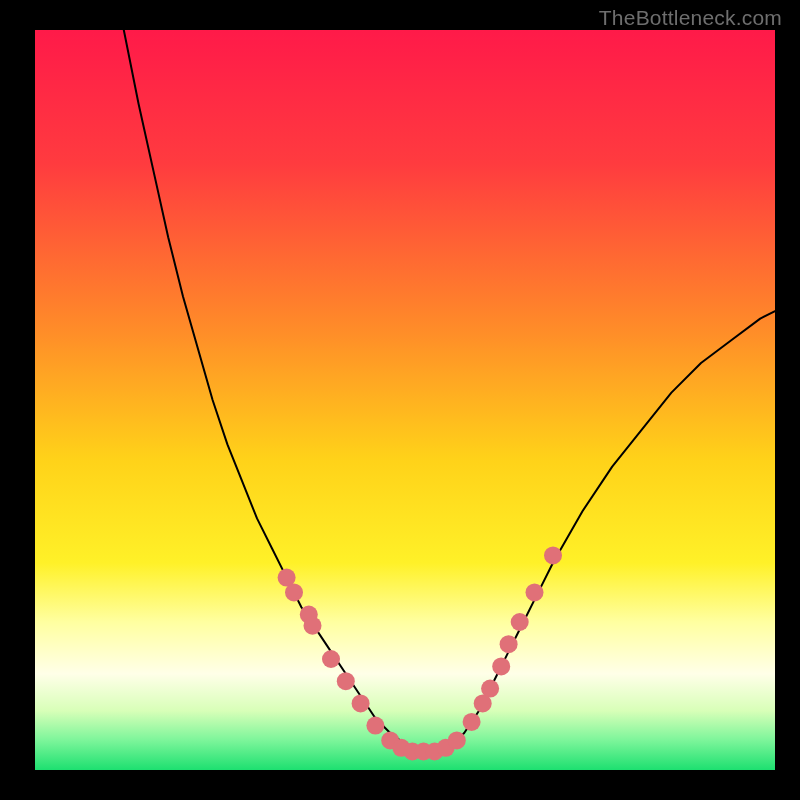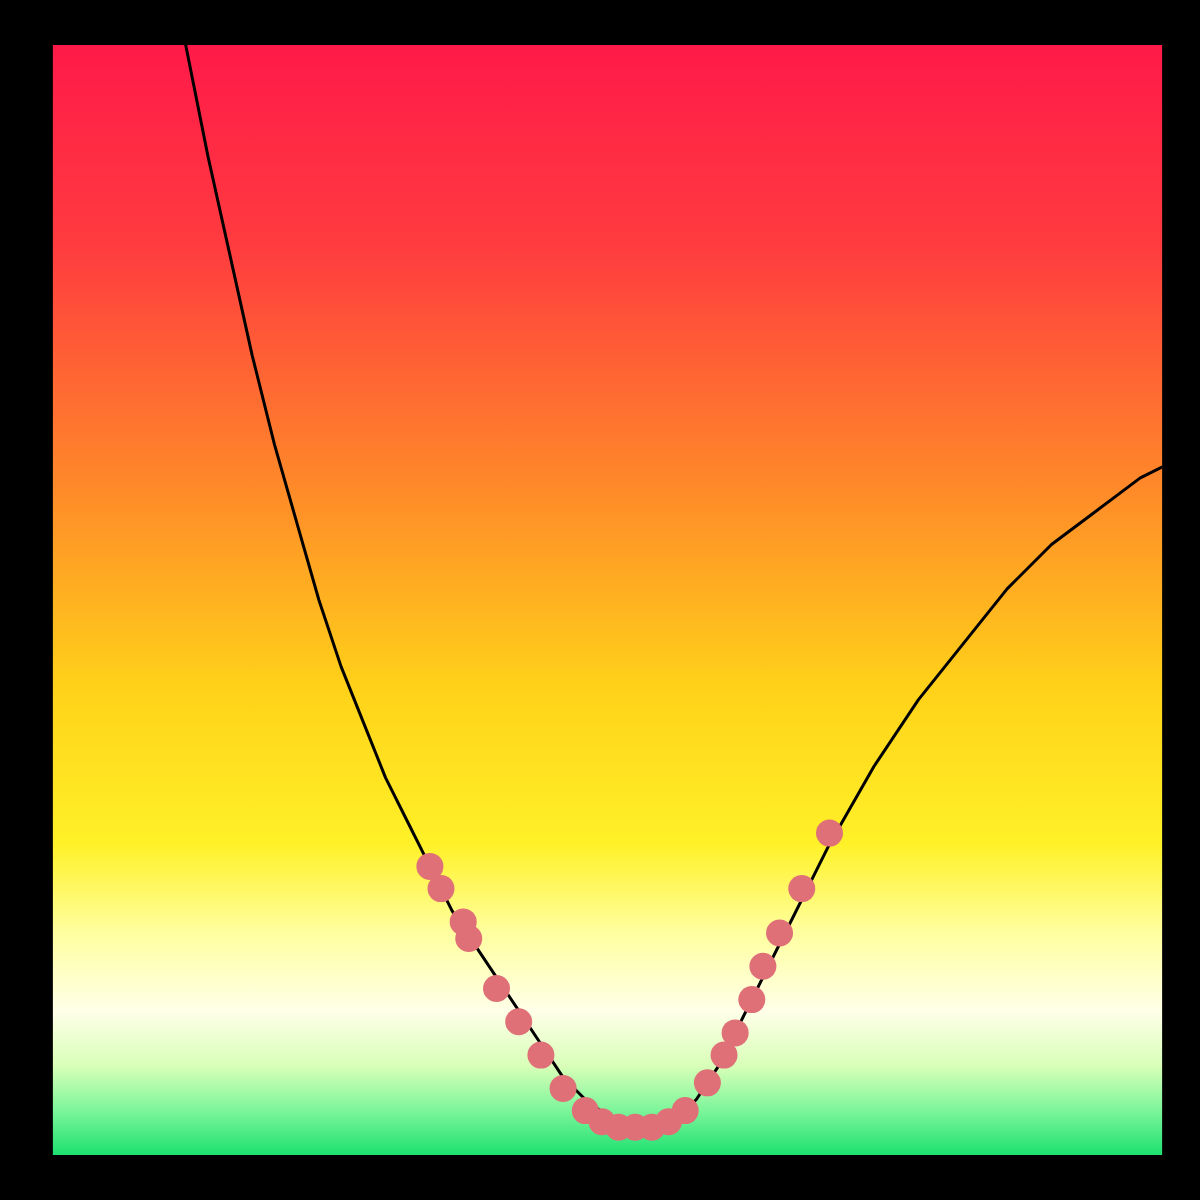--- a/index.html
+++ b/index.html
@@ -34,20 +34,21 @@
     color: #6e6e6e;
     font-size: 21px;
     font-weight: 500;
     letter-spacing: 0.2px;
   }
 </style>
 </head>
 <body>
 
 <div class="frame">
+  <div class="watermark">TheBottleneck.com</div>
   <div class="plot">
     <svg id="chart-svg" width="740" height="740" viewBox="0 0 740 740" preserveAspectRatio="none">
         <defs>
           <linearGradient id="bg-grad" x1="0" y1="0" x2="0" y2="1">
             <stop offset="0%" stop-color="#ff1a49"></stop>
             <stop offset="18%" stop-color="#ff3b3f"></stop>
             <stop offset="40%" stop-color="#ff8a29"></stop>
             <stop offset="58%" stop-color="#ffd219"></stop>
             <stop offset="72%" stop-color="#fff128"></stop>
             <stop offset="80%" stop-color="#ffffa0"></stop>

